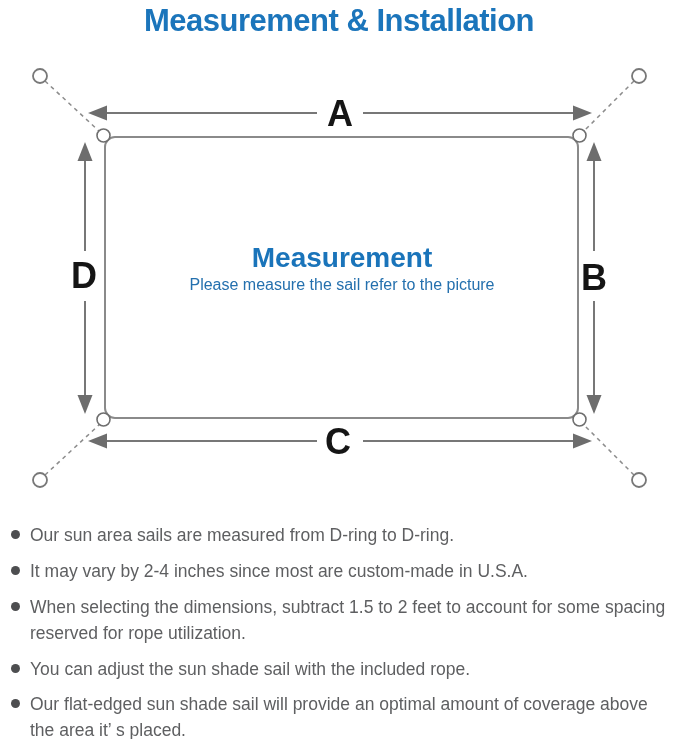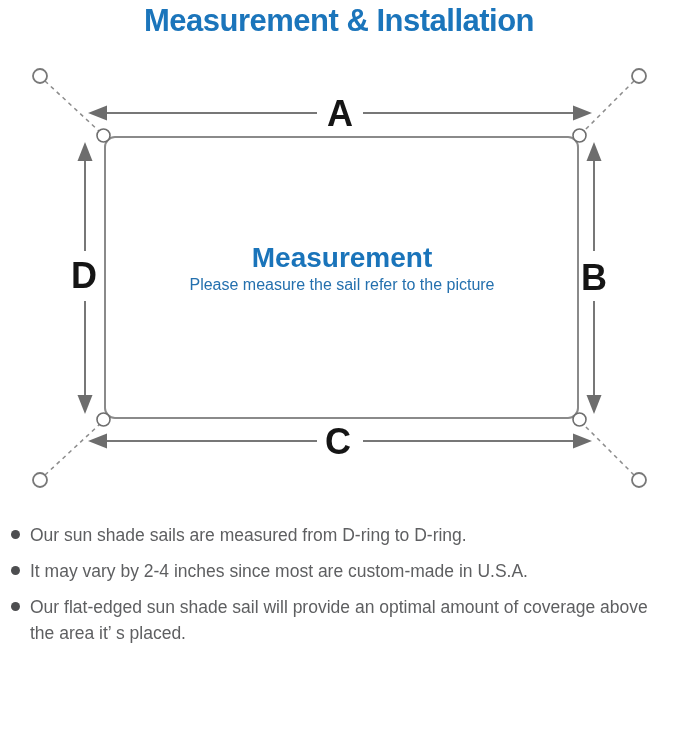--- a/index.html
+++ b/index.html
@@ -112,25 +112,33 @@
     <text class="dim-label" x="338" y="401">C</text>
     <text class="dim-label" x="84" y="235">D</text>
 
     <text class="center-title" x="342" y="214">Measurement</text>
     <text class="center-subtitle" x="342" y="237">Please measure the sail refer to the picture</text>
   </svg>
 
   <ul class="notes">
     <li class="note-item">
       <span class="note-bullet"></span>
-      <span class="note-text">Our sun shade sails are measured from D-ring to D-ring.</span>
+      <span class="note-text">Our sun area sails are measured from D-ring to D-ring.</span>
     </li>
     <li class="note-item">
       <span class="note-bullet"></span>
       <span class="note-text">It may vary by 2-4 inches since most are custom-made in U.S.A.</span>
+    </li>
+    <li class="note-item">
+      <span class="note-bullet"></span>
+      <span class="note-text">When selecting the dimensions, subtract 1.5 to 2 feet to account for some spacing reserved for rope utilization.</span>
+    </li>
+    <li class="note-item">
+      <span class="note-bullet"></span>
+      <span class="note-text">You can adjust the sun shade sail with the included rope.</span>
     </li>
     <li class="note-item">
       <span class="note-bullet"></span>
       <span class="note-text">Our flat-edged sun shade sail will provide an optimal amount of coverage above the area it’ s placed.</span>
     </li>
   </ul>
 
 </div>
 
 </body></html>

